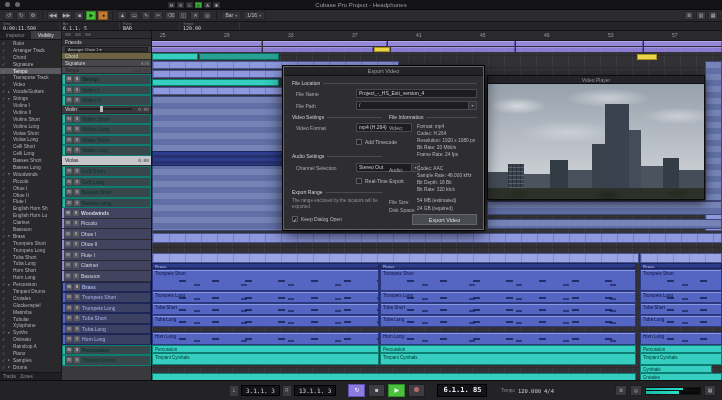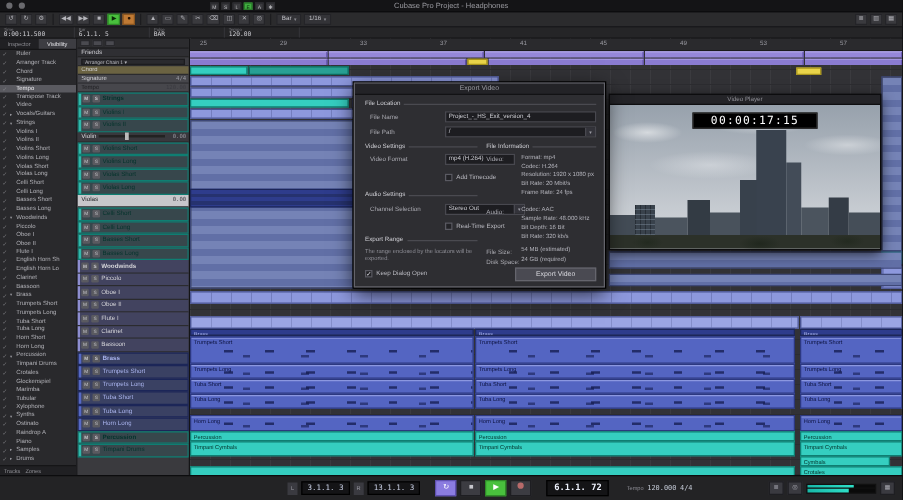--- a/index.html
+++ b/index.html
@@ -901,36 +901,35 @@
       <div class="bldg" style="left:36px;width:26px;height:14px;background:#4b545e;"></div>
       <div class="bldg win" style="left:62px;width:18px;height:28px;background:#333b44;"></div>
       <div class="bldg" style="left:80px;width:24px;height:18px;background:#49525c;"></div>
       <div class="bldg win" style="left:104px;width:14px;height:44px;background:#38414c;"></div>
       <div class="bldg win" style="left:117px;width:24px;height:84px;background:#39424e;"></div>
       <div class="bldg win" style="left:141px;width:12px;height:58px;background:#434c58;"></div>
       <div class="bldg" style="left:153px;width:22px;height:22px;background:#4b545e;"></div>
       <div class="bldg win" style="left:175px;width:16px;height:30px;background:#343c46;"></div>
       <div class="bldg" style="left:191px;width:27px;height:18px;background:#454e58;"></div>
       <div class="ground"></div>
-      <div class="tc">00:00:17:15</div>
     </div>
   </div>
 
   <div class="transport">
     <div class="tp-ind">L</div>
     <div class="tp-disp">3.1.1. 3</div>
     <div class="tp-ind">R</div>
     <div class="tp-disp">13.1.1. 3</div>
     <div style="width:6px;"></div>
     <div class="tp-btn cycle">↻</div>
     <div class="tp-btn">■</div>
     <div class="tp-btn play">▶</div>
     <div class="tp-btn rec"><span class="dot"></span></div>
     <div style="width:6px;"></div>
-    <div class="tp-pos">6.1.1. 72</div>
+    <div class="tp-pos">6.1.1. 85</div>
     <div style="width:8px;"></div>
     <div class="tp-dim">Tempo</div>
     <div class="tp-val">120.000</div>
     <div class="tp-val">4/4</div>
     <div class="spacer"></div>
     <div class="tp-ico">≣</div>
     <div class="tp-ico">◎</div>
     <div class="meter">
       <div class="bar">
           <i></i>

